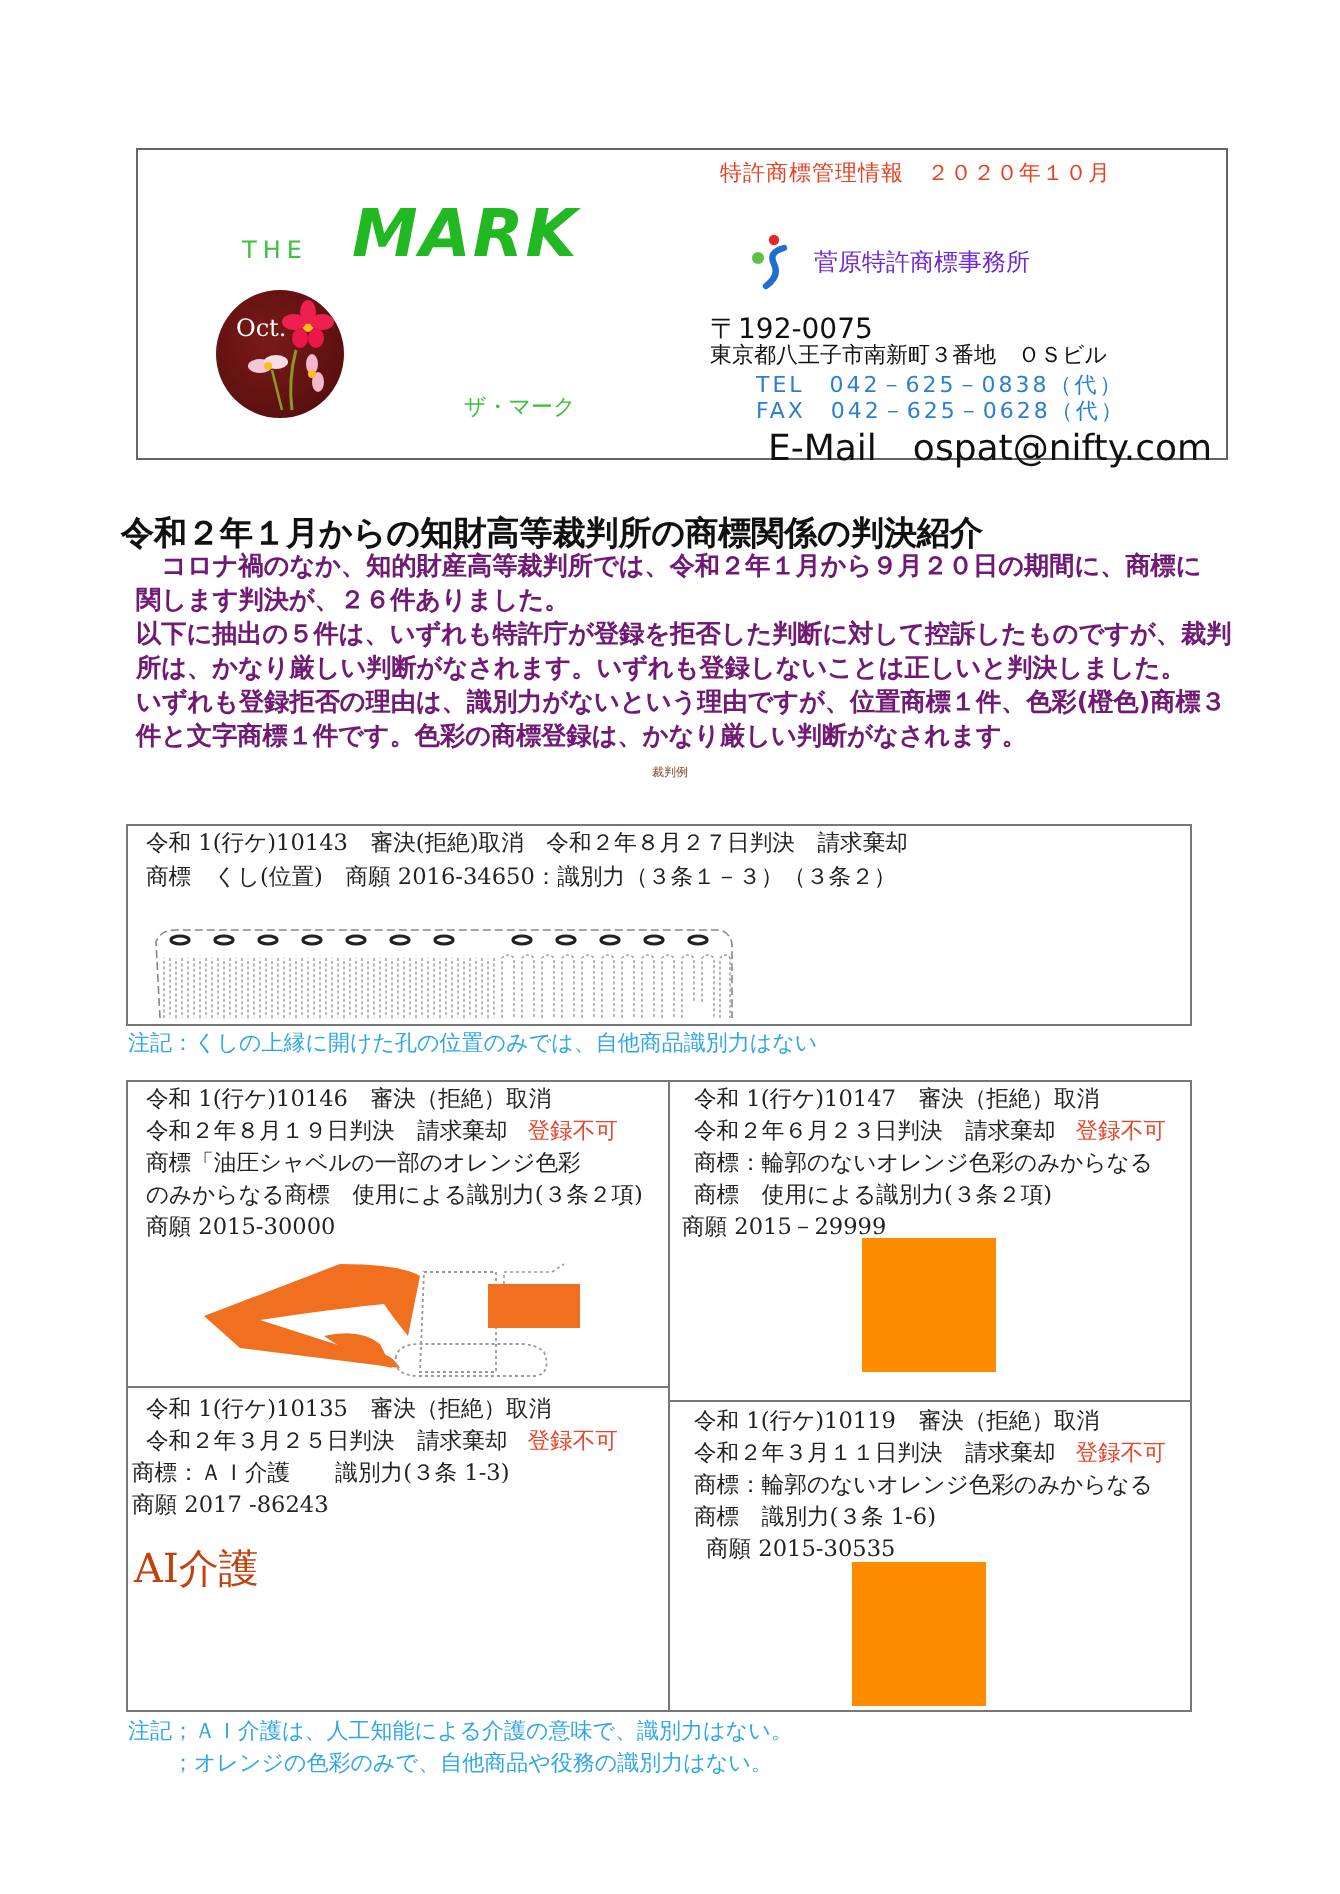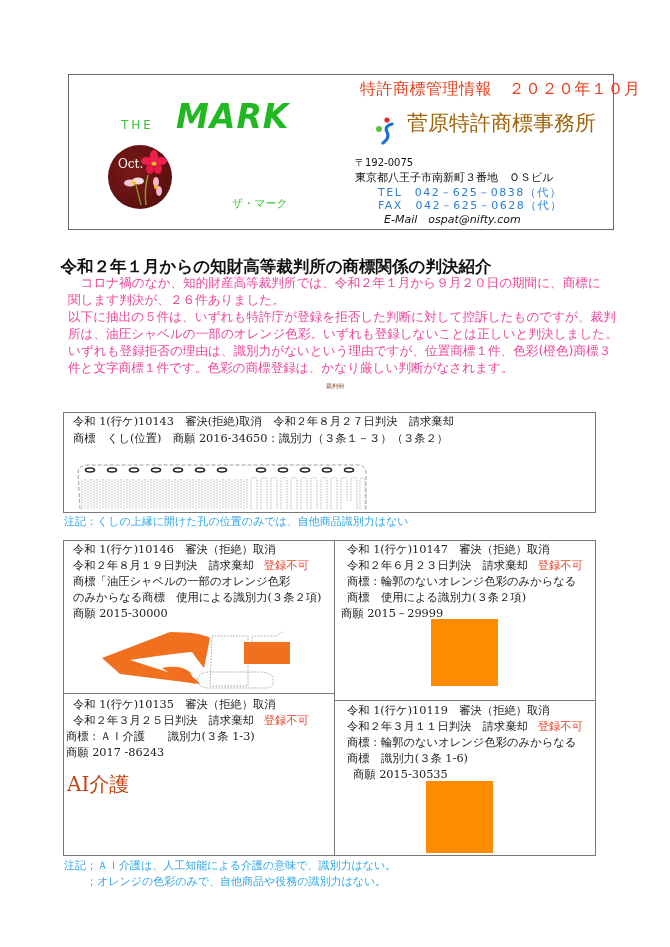--- a/index.html
+++ b/index.html
@@ -10,32 +10,32 @@
   .abs { position: absolute; }
   .serif { font-family: "DejaVu Serif", "Liberation Serif", serif; }
 
   
   .header-box { left: 68px; top: 74px; width: 546px; height: 156px; border: 1.5px solid #666; box-sizing: border-box; }
   .the { left: 121px; top: 118px; font-size: 12px; font-weight: normal; color: #3cc23c; letter-spacing: 3px; }
   .mark { left: 176px; top: 97px; font-size: 33px; font-weight: bold; color: #22b822; font-style: italic; letter-spacing: 1px; }
   .oct-logo { left: 108px; top: 145px; width: 64px; height: 64px; border-radius: 50%; background: radial-gradient(circle at 40% 40%, #7a1a18, #4e0c0c); overflow: hidden; }
   .oct-text { left: 10px; top: 12px; color: #fff; font-family: "DejaVu Serif", serif; font-size: 12px; }
   .za-mark { left: 232px; top: 196px; font-size: 11px; color: #3cbf3c; }
-  .bulletin { left: 360px; top: 79px; font-size: 16px; color: #e84020; letter-spacing: 0.5px; }
+  .bulletin { left: 360px; top: 79px; font-size: 11px; color: #e84020; letter-spacing: 0.5px; }
   .firm-logo { left: 374px; top: 117px; width: 22px; height: 28px; }
-  .firm-name { left: 407px; top: 109px; font-size: 21px; color: #a16207; }
-  .postal { left: 355px; top: 156px; font-size: 10px; text-align: right; }
+  .firm-name { left: 407px; top: 123px; font-size: 12px; color: #6d28d9; }
+  .postal { left: 355px; top: 156px; font-size: 14px; text-align: right; }
   .address { left: 355px; top: 170px; font-size: 11px; }
   .tel { left: 378px; top: 185px; font-size: 11px; color: #2a7fd4; letter-spacing: 1.5px; }
   .fax { left: 378px; top: 198px; font-size: 11px; color: #2a7fd4; letter-spacing: 1.5px; }
-  .email { left: 384px; top: 212px; font-size: 11px; font-style: italic; }
+  .email { left: 384px; top: 212px; font-size: 18px; }
 
   
   .title { left: 0; width: 552px; top: 256px; text-align: center; font-size: 16.5px; font-weight: bold; color: #111; }
-  .para { left: 68px; width: 552px; font-size: 12.6px; line-height: 17px; color: #ec4899; }
+  .para { left: 68px; width: 552px; font-size: 12.6px; line-height: 17px; color: #701a75; font-weight: bold; }
   .caption { left: 0; width: 670px; top: 382px; text-align: center; font-size: 6px; color: #884422; }
 
   
   .box { border: 1.3px solid #777; box-sizing: border-box; }
   .case-line { font-size: 11.3px; line-height: 16px; white-space: nowrap; color: #222; }
   .reject { color: #e8452c; margin-left: 10px; }
   .note { font-size: 11px; color: #2fa6e8; line-height: 17px; white-space: nowrap; }
   .orange-sq { background: #ff8c00; }
   .ai-mark { font-size: 20px; color: #c2410c; }
 </style>
@@ -82,21 +82,21 @@
 <div class="abs postal">〒192-0075</div>
 <div class="abs address">東京都八王子市南新町３番地　ＯＳビル</div>
 <div class="abs tel">TEL　042－625－0838（代）</div>
 <div class="abs fax">FAX　042－625－0628（代）</div>
 <div class="abs email">E-Mail　ospat@nifty.com</div>
 
 <div class="abs title">令和２年１月からの知財高等裁判所の商標関係の判決紹介</div>
 <div class="abs para" style="top:274px">　コロナ禍のなか、知的財産高等裁判所では、令和２年１月から９月２０日の期間に、商標に</div>
 <div class="abs para" style="top:291px">関します判決が、２６件ありました。</div>
 <div class="abs para" style="top:308px">以下に抽出の５件は、いずれも特許庁が登録を拒否した判断に対して控訴したものですが、裁判</div>
-<div class="abs para" style="top:325px">所は、油圧シャベルの一部のオレンジ色彩。いずれも登録しないことは正しいと判決しました。</div>
+<div class="abs para" style="top:325px">所は、かなり厳しい判断がなされます。いずれも登録しないことは正しいと判決しました。</div>
 <div class="abs para" style="top:342px">いずれも登録拒否の理由は、識別力がないという理由ですが、位置商標１件、色彩(橙色)商標３</div>
 <div class="abs para" style="top:359px">件と文字商標１件です。色彩の商標登録は、かなり厳しい判断がなされます。</div>
 <div class="abs caption">裁判例</div>
 
 <div class="abs box" style="left:63px;top:412px;width:533px;height:101px"></div>
 <div class="abs case-line serif" style="left:73px;top:414px">令和 1(行ケ)10143　審決(拒絶)取消　令和２年８月２７日判決　請求棄却</div>
 <div class="abs case-line serif" style="left:73px;top:431px">商標　くし(位置)　商願 2016-34650：識別力（３条１－３）（３条２）</div>
 <svg class="abs" style="left:76px;top:463px" width="292" height="48" viewBox="0 0 292 48">
   <path d="M4 46 L2 8 Q4 2 12 2 L284 2 Q290 4 290 10 L290 46" fill="none" stroke="#888" stroke-width="0.8" stroke-dasharray="4 2"></path>
   <g fill="none" stroke="#222" stroke-width="1.6">

